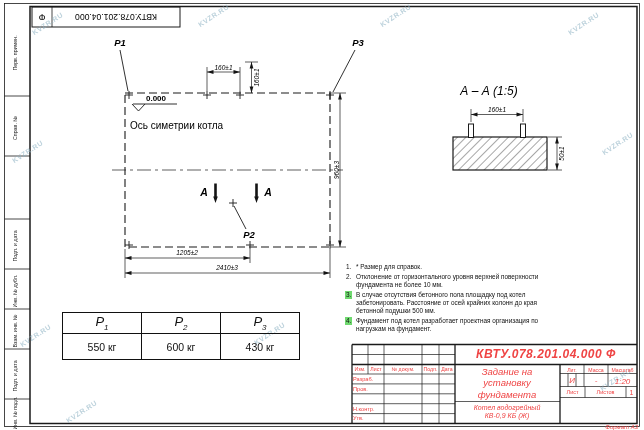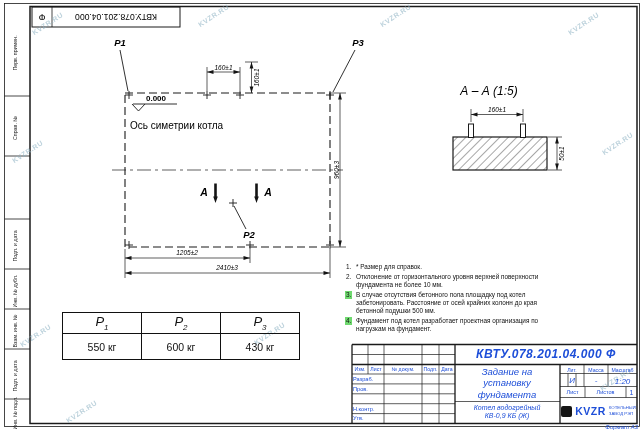--- a/index.html
+++ b/index.html
@@ -15,21 +15,21 @@
   .note .n{flex:0 0 11px}
   .note .n .chip{display:inline-block;padding:0 1px}
   .note.hl .n .chip{background:#6fd96f}
   
   table.load{position:absolute;left:62px;top:312px;border-collapse:collapse}
   table.load td{border:1.2px solid #111;width:79px;text-align:center;vertical-align:middle}
   table.load tr.hd td{height:21px;font-style:italic;font-size:13px}
   table.load tr.hd sub{font-size:8px}
   table.load tr.vals td{height:26px;font-size:10.5px}
   
-  .tb{position:absolute;color:#1d4ed8}
+  .tb{position:absolute;color:#ef4444}
   .tb-designation{left:456px;top:346px;width:180px;height:17px;line-height:17px;text-align:center;font-style:italic;font-weight:700;font-size:12px;letter-spacing:.5px}
   .tb-doc-title{left:456px;top:366px;width:102px;height:34px;display:flex;align-items:center;justify-content:center;text-align:center;font-style:italic;font-size:9.5px;line-height:1.18;padding:12px 9px}
   .tb-product{left:456px;top:402px;width:102px;height:20px;display:flex;align-items:center;justify-content:center;text-align:center;font-style:italic;font-size:7px;line-height:1.2;padding:0 7px}
   .tb-cols{left:352px;top:365px;width:103px;height:9px;display:flex;font-size:5.2px;text-align:center}
   .tb-cols span{display:block;line-height:9px}
   .tb-role{left:353px;width:30px;height:9px;line-height:9px;font-size:5.6px;white-space:nowrap}
   .tb-lit-h{left:560px;top:365.5px;width:77px;height:8px;display:flex;font-size:5.2px;text-align:center}
   .tb-lit-h span{display:block;line-height:8px}
   .tb-val{height:11px;line-height:11px;text-align:center;font-style:italic;font-size:8px}
   .tb-small{height:9px;line-height:9px;text-align:center;font-size:5.5px}
@@ -243,24 +243,16 @@
     <span style="width:29px">Масштаб</span>
   </div>
   <div class="tb tb-val" style="left:560px;top:374.5px;width:24px">И</div>
   <div class="tb tb-val" style="left:584px;top:374.5px;width:24px">-</div>
   <div class="tb tb-val" style="left:608px;top:376px;width:29px">1:20</div>
 
   <div class="tb tb-small" style="left:560px;top:388px;width:25px">Лист</div>
   <div class="tb tb-small" style="left:585px;top:388px;width:41px">Листов</div>
   <div class="tb tb-small" style="left:626px;top:387.5px;width:11px;font-size:7px">1</div>
 
-  <div class="tb tb-logo">
-    <span class="logo-mark"></span>
-    <span class="logo-name">KVZR</span>
-    <span class="logo-lines">
-      <div>КОТЕЛЬНЫЙ</div>
-      <div>ЗАВОД РЭП</div>
-    </span>
-  </div>
 
   <div class="tb fmt">Формат А3</div>
 
 </div>
 
 </body></html>

